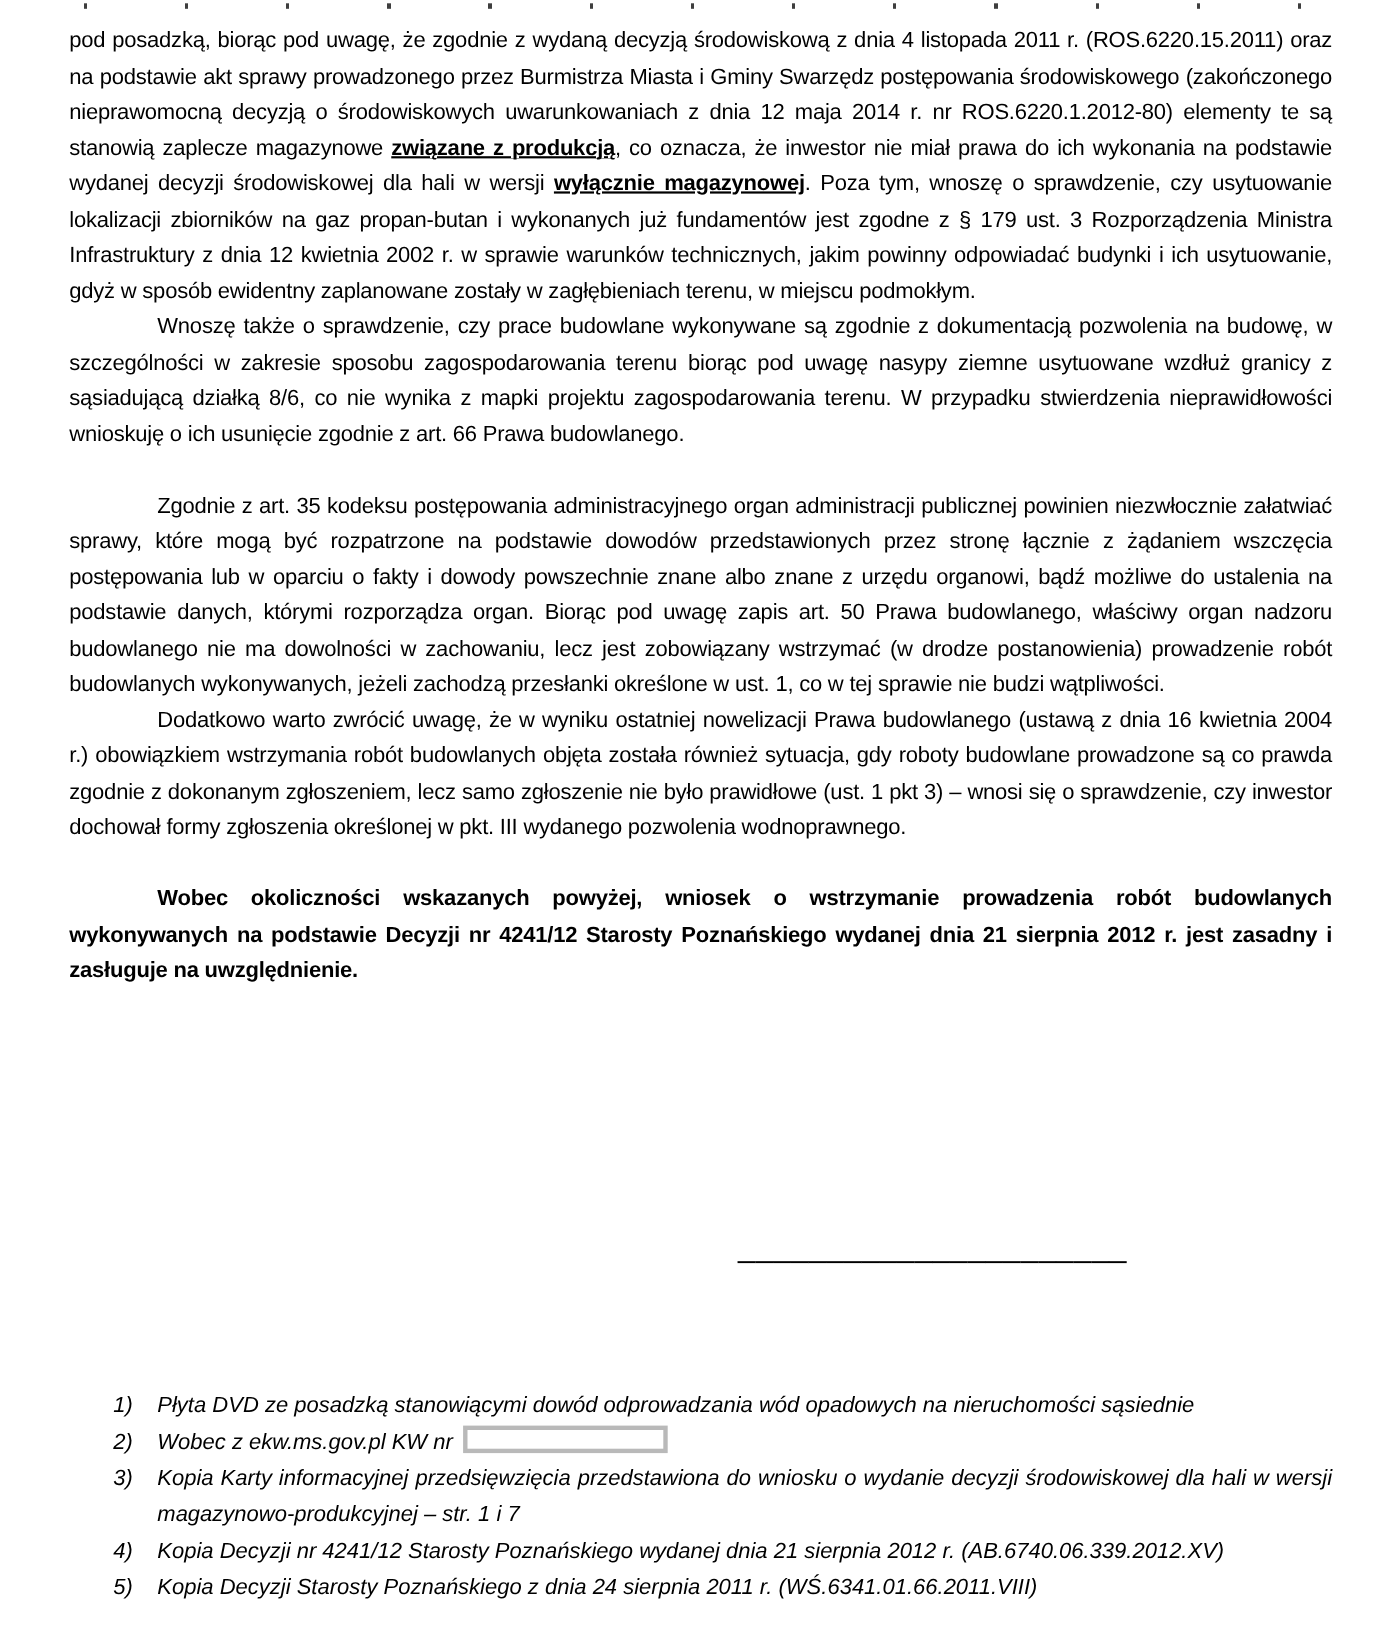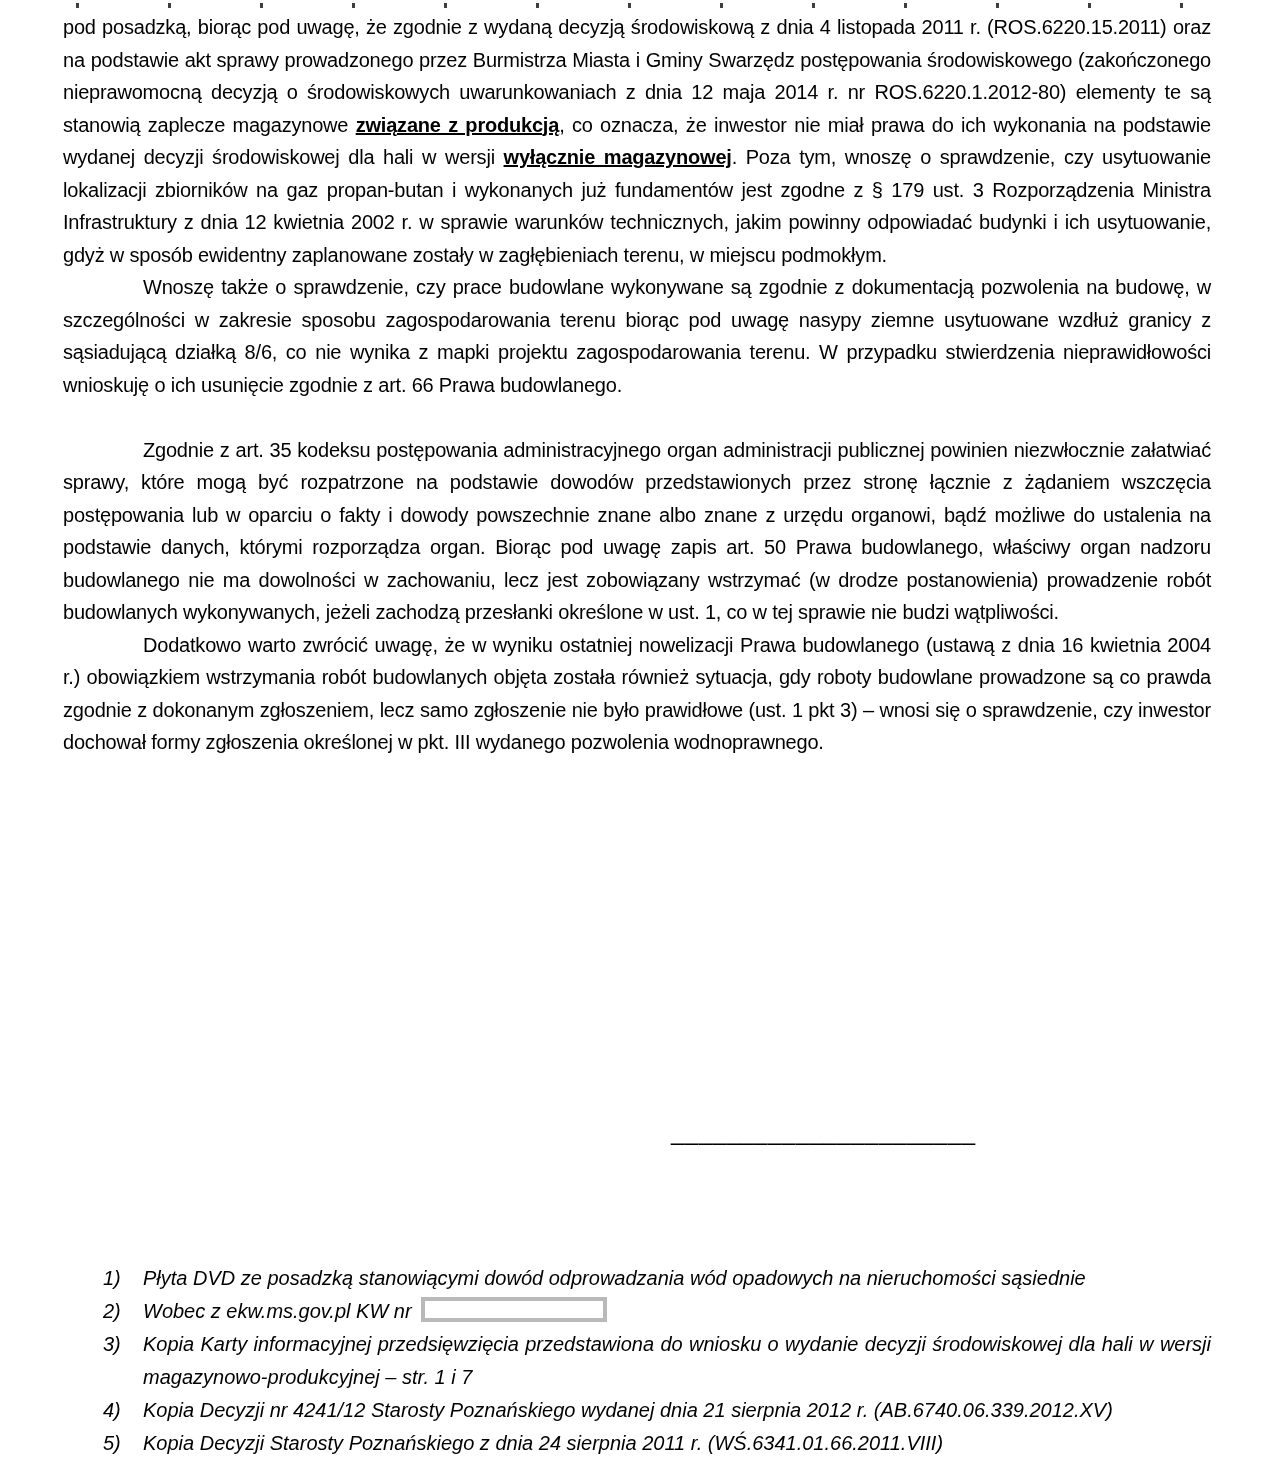--- a/index.html
+++ b/index.html
@@ -25,21 +25,21 @@
     position: absolute;
     top: 3px;
     left: 76px;
     right: 76px;
     height: 5px;
     background: repeating-linear-gradient(90deg, #1c1c1c 0 3px, transparent 3px 92px);
     opacity: 0.85;
   }
   .content {
     position: absolute;
-    top: 11px;
+    top: 21px;
     left: 63px;
     width: 1148px;
     font-size: 20px;
     line-height: 32.5px;
     text-align: justify;
     letter-spacing: -0.2px;
   }
   .content p {
     margin: 0;
     padding: 0;
@@ -48,21 +48,21 @@
   p.spacer { height: 32.5px; }
   p.bold-para { font-weight: bold; }
   .seg-bold-underline {
     font-weight: bold;
     text-decoration: underline;
   }
   .signature {
     position: absolute;
     top: 1118px;
     left: 671px;
-    font-size: 24px;
+    font-size: 28px;
     letter-spacing: 0.5px;
     white-space: nowrap;
   }
   .attachments {
     position: absolute;
     top: 1262px;
     left: 63px;
     width: 1148px;
     font-style: italic;
     font-size: 20px;
@@ -108,20 +108,21 @@
 
   <div class="remnants"></div>
 
   <div class="content" id="document-body">
       <p><span>pod posadzką, biorąc pod uwagę, że zgodnie z wydaną decyzją środowiskową z dnia 4 listopada 2011 r. (ROS.6220.15.2011) oraz na podstawie akt sprawy prowadzonego przez Burmistrza Miasta i Gminy Swarzędz postępowania środowiskowego (zakończonego nieprawomocną decyzją o środowiskowych uwarunkowaniach z dnia 12 maja 2014 r. nr ROS.6220.1.2012-80) elementy te są stanowią zaplecze magazynowe </span><span class="seg-bold-underline">związane z produkcją</span><span>, co oznacza, że inwestor nie miał prawa do ich wykonania na podstawie wydanej decyzji środowiskowej dla hali w wersji </span><span class="seg-bold-underline">wyłącznie magazynowej</span><span>. Poza tym, wnoszę o sprawdzenie, czy usytuowanie lokalizacji zbiorników na gaz propan-butan i wykonanych już fundamentów jest zgodne z § 179 ust. 3 Rozporządzenia Ministra Infrastruktury z dnia 12 kwietnia 2002 r. w sprawie warunków technicznych, jakim powinny odpowiadać budynki i ich usytuowanie, gdyż w sposób ewidentny zaplanowane zostały w zagłębieniach terenu, w miejscu podmokłym.</span></p>
       <p class="indent"><span>Wnoszę także o sprawdzenie, czy prace budowlane wykonywane są zgodnie z dokumentacją pozwolenia na budowę, w szczególności w zakresie sposobu zagospodarowania terenu biorąc pod uwagę nasypy ziemne usytuowane wzdłuż granicy z sąsiadującą działką 8/6, co nie wynika z mapki projektu zagospodarowania terenu. W przypadku stwierdzenia nieprawidłowości wnioskuję o ich usunięcie zgodnie z art. 66 Prawa budowlanego.</span></p>
       <p class="spacer"></p>
       <p class="indent"><span>Zgodnie z art. 35 kodeksu postępowania administracyjnego organ administracji publicznej powinien niezwłocznie załatwiać sprawy, które mogą być rozpatrzone na podstawie dowodów przedstawionych przez stronę łącznie z żądaniem wszczęcia postępowania lub w oparciu o fakty i dowody powszechnie znane albo znane z urzędu organowi, bądź możliwe do ustalenia na podstawie danych, którymi rozporządza organ. Biorąc pod uwagę zapis art. 50 Prawa budowlanego, właściwy organ nadzoru budowlanego nie ma dowolności w zachowaniu, lecz jest zobowiązany wstrzymać (w drodze postanowienia) prowadzenie robót budowlanych wykonywanych, jeżeli zachodzą przesłanki określone w ust. 1, co w tej sprawie nie budzi wątpliwości.</span></p>
       <p class="indent"><span>Dodatkowo warto zwrócić uwagę, że w wyniku ostatniej nowelizacji Prawa budowlanego (ustawą z dnia 16 kwietnia 2004 r.) obowiązkiem wstrzymania robót budowlanych objęta została również sytuacja, gdy roboty budowlane prowadzone są co prawda zgodnie z dokonanym zgłoszeniem, lecz samo zgłoszenie nie było prawidłowe (ust. 1 pkt 3) – wnosi się o sprawdzenie, czy inwestor dochował formy zgłoszenia określonej w pkt. III wydanego pozwolenia wodnoprawnego.</span></p>
       <p class="spacer"></p>
+      <p class="indent bold-para"><span>Wobec okoliczności wskazanych powyżej, wniosek o wstrzymanie prowadzenia robót budowlanych wykonywanych na podstawie Decyzji nr 4241/12 Starosty Poznańskiego wydanej dnia 21 sierpnia 2012 r. jest zasadny i zasługuje na uwzględnienie.</span></p>
     </div>
 
   <div class="signature">______________________</div>
 
   <div class="attachments">
     <ol class="att-list" id="attachments-list">
         <li class="att-item">
           <span class="att-num">1)</span>
           <span class="att-text"><span>Płyta DVD ze posadzką stanowiącymi dowód odprowadzania wód opadowych na nieruchomości sąsiednie</span></span>
         </li>

